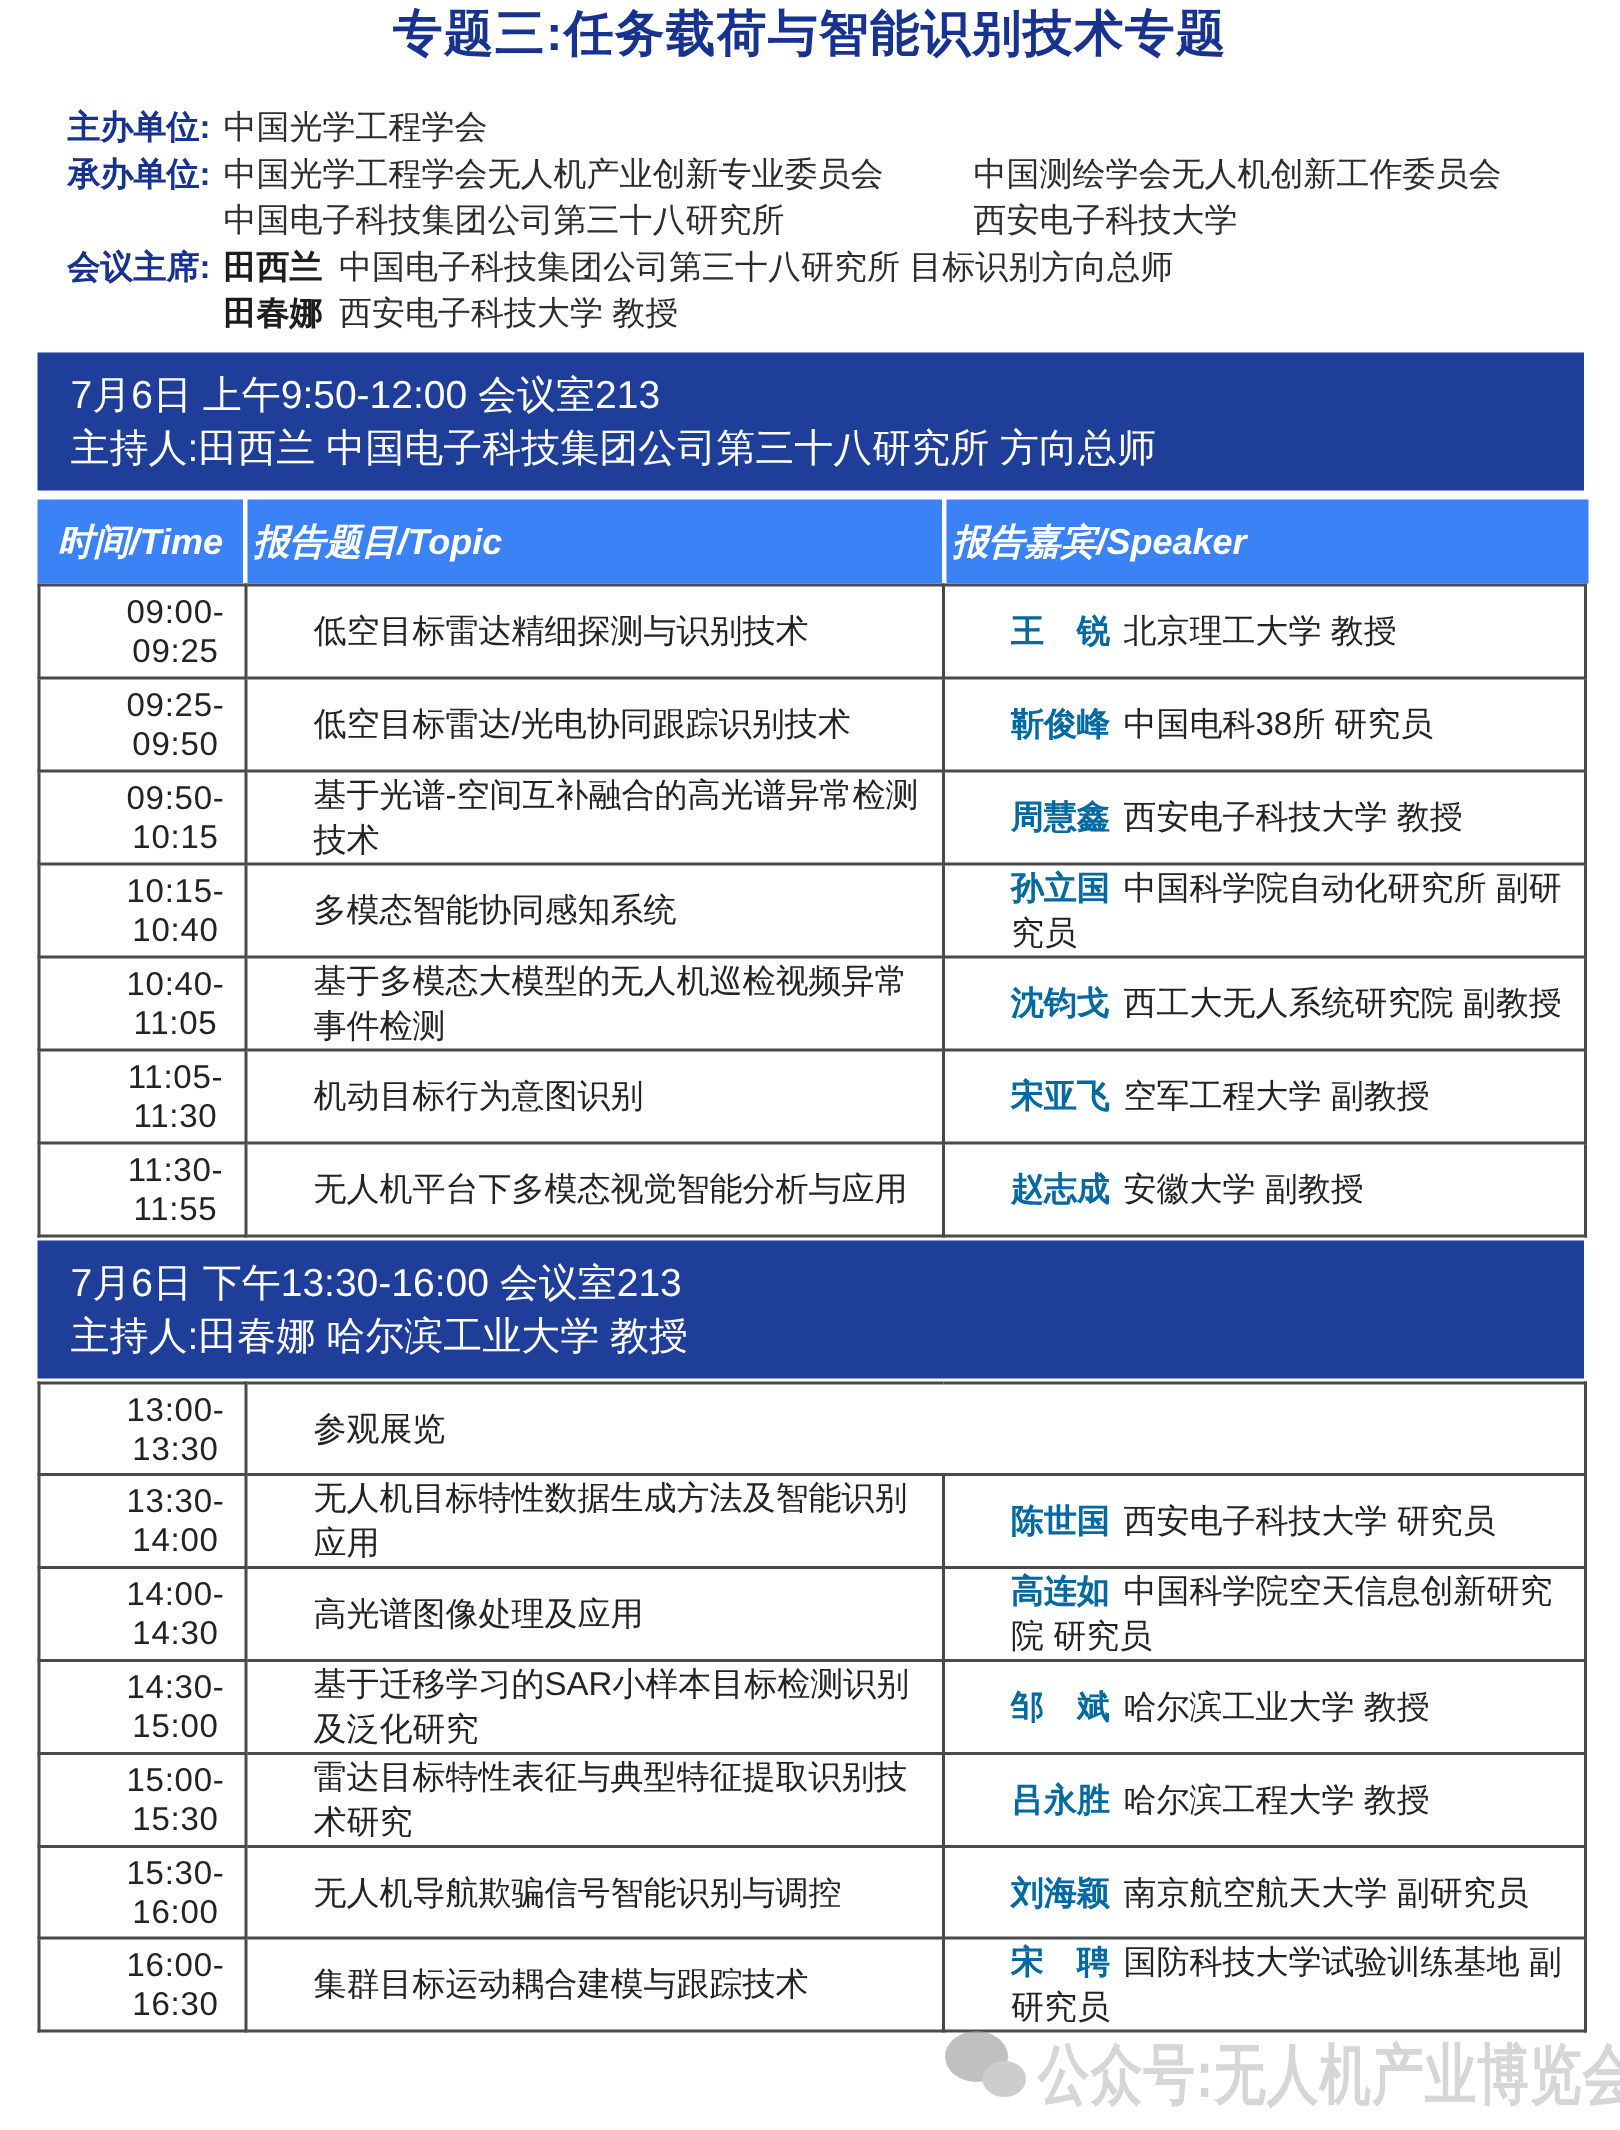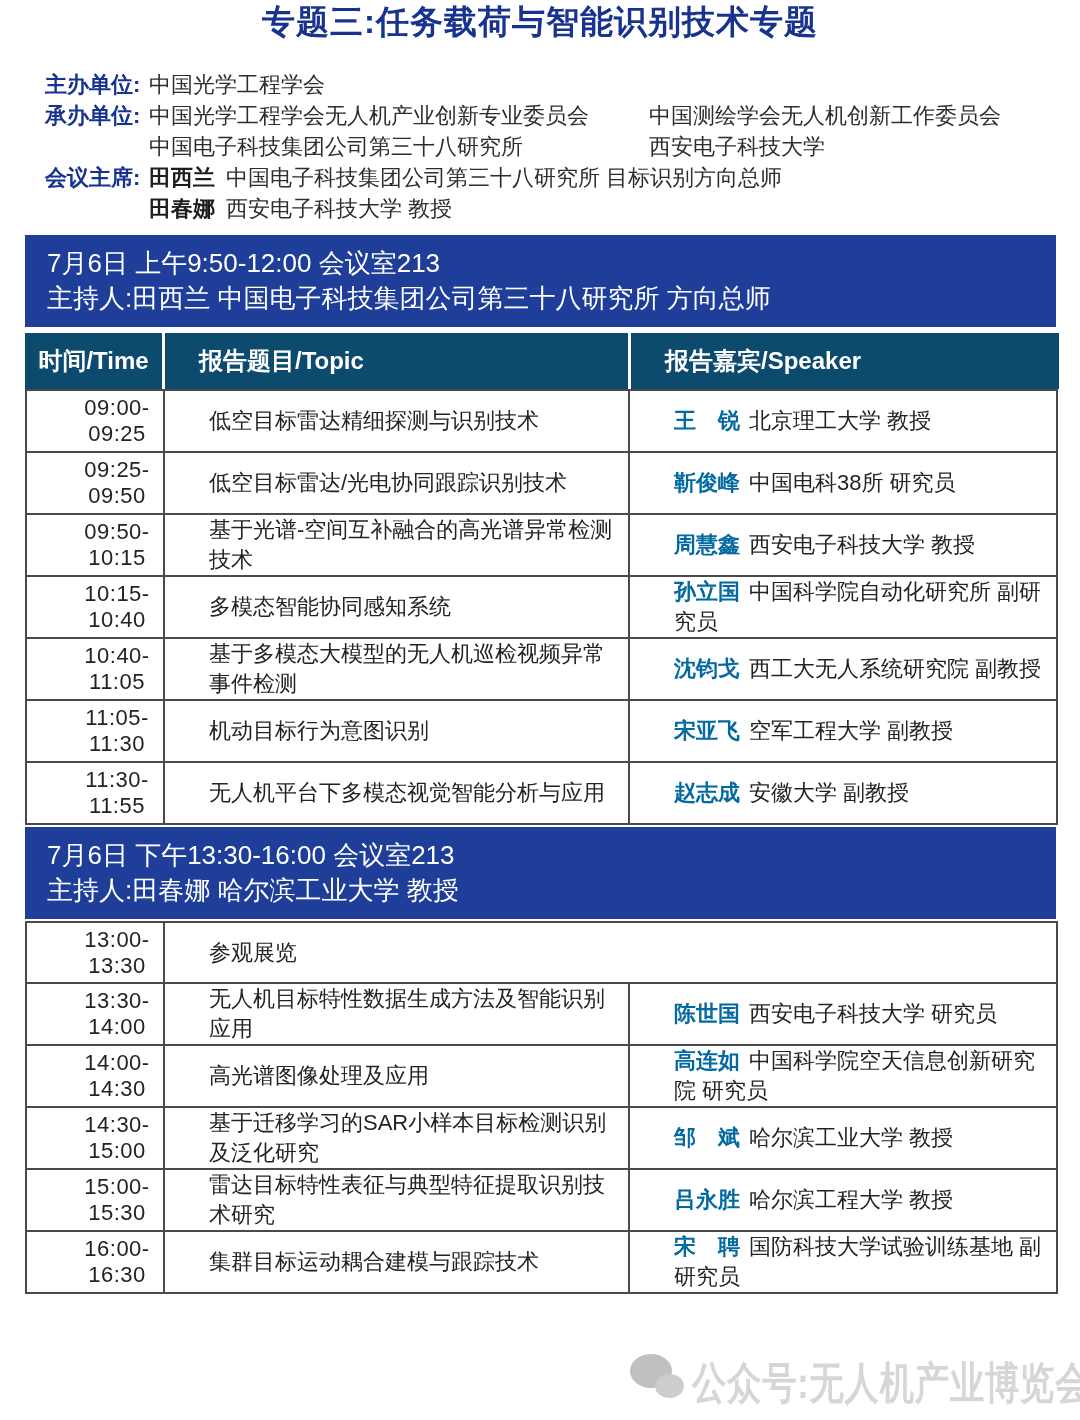--- a/index.html
+++ b/index.html
@@ -27,25 +27,25 @@
     width:1031px; margin:11px 0 0 25px; background:#1e3e99; color:#ffffff;
     padding:11px 14px 12px 22px; font-size:26px; line-height:34px;
   }
   .banner .line2 { margin-top:1px; }
   
   .thead-grid {
     width:1031px; margin:6px 0 0 25px; display:grid;
     grid-template-columns:137px 463px 428px; column-gap:3px; background:#ffffff;
   }
   .thead-cell {
-    background:#0c4a6e; color:#ffffff; font-weight:bold; font-size:24px;
-    height:56px; display:flex; align-items:center;
+    background:#3b82f6; color:#ffffff; font-weight:bold; font-size:24px;
+    height:56px; display:flex; align-items:center;font-style:italic;
   }
   .thead-cell.c-time { justify-content:center; }
-  .thead-cell.c-topic, .thead-cell.c-speaker { padding-left:34px; }
+  .thead-cell.c-topic, .thead-cell.c-speaker { padding-left:4px; }
   
   table.schedule {
     width:1031px; margin-left:25px; border-collapse:collapse; table-layout:fixed;
     background:#ffffff;
   }
   table.schedule td {
     border:2px solid #4a4a4a; font-size:22px; color:#232323;
     height:62px; vertical-align:middle; background:transparent;padding-left:44px;
   }
   td.time { text-align:center; letter-spacing:0.5px; }
@@ -197,20 +197,25 @@
         <td class="time">14:30-15:00</td>
         <td class="topic">基于迁移学习的SAR小样本目标检测识别及泛化研究</td>
         <td class="speaker"><span class="sp-name">邹　斌</span><span>哈尔滨工业大学 教授</span></td>
       </tr>
       <tr>
         <td class="time">15:00-15:30</td>
         <td class="topic">雷达目标特性表征与典型特征提取识别技术研究</td>
         <td class="speaker"><span class="sp-name">吕永胜</span><span>哈尔滨工程大学 教授</span></td>
       </tr>
       <tr>
+        <td class="time">15:30-16:00</td>
+        <td class="topic">无人机导航欺骗信号智能识别与调控</td>
+        <td class="speaker"><span class="sp-name">刘海颖</span><span>南京航空航天大学 副研究员</span></td>
+      </tr>
+      <tr>
         <td class="time">16:00-16:30</td>
         <td class="topic">集群目标运动耦合建模与跟踪技术</td>
         <td class="speaker"><span class="sp-name">宋　聘</span><span>国防科技大学试验训练基地 副研究员</span></td>
       </tr>
     </tbody>
   </table>
 
   <div class="watermark">
     <span class="wm-icon">
       <span class="wm-b1"></span>

